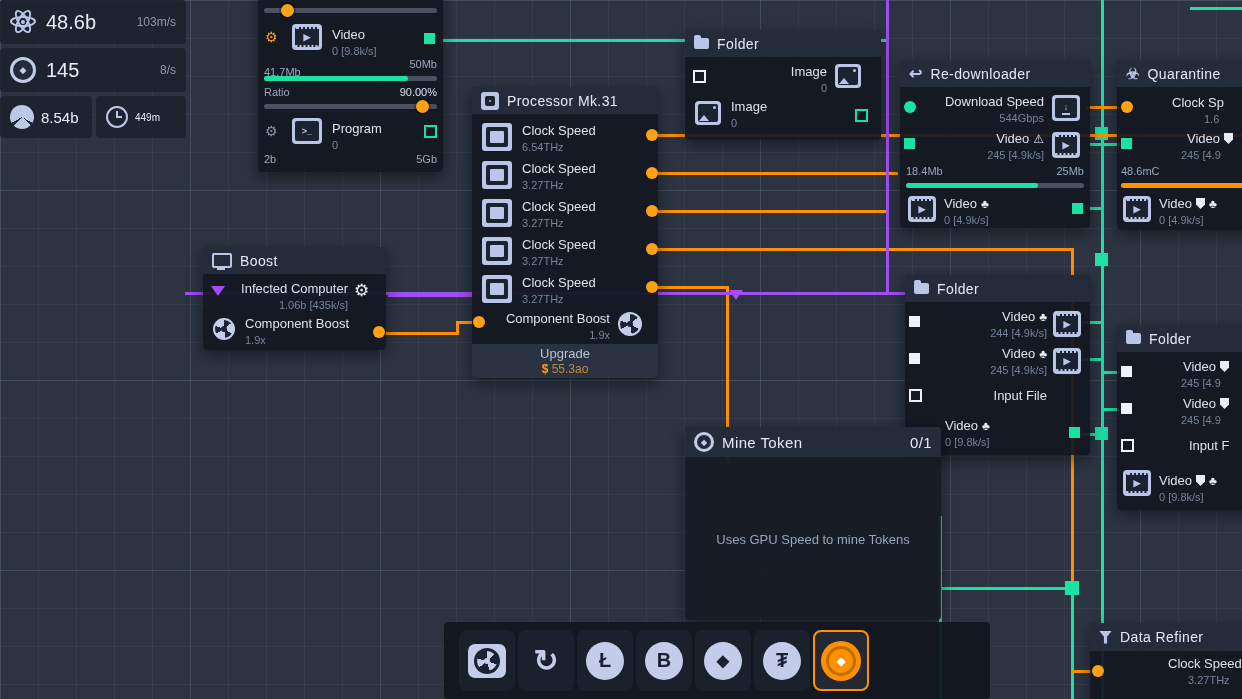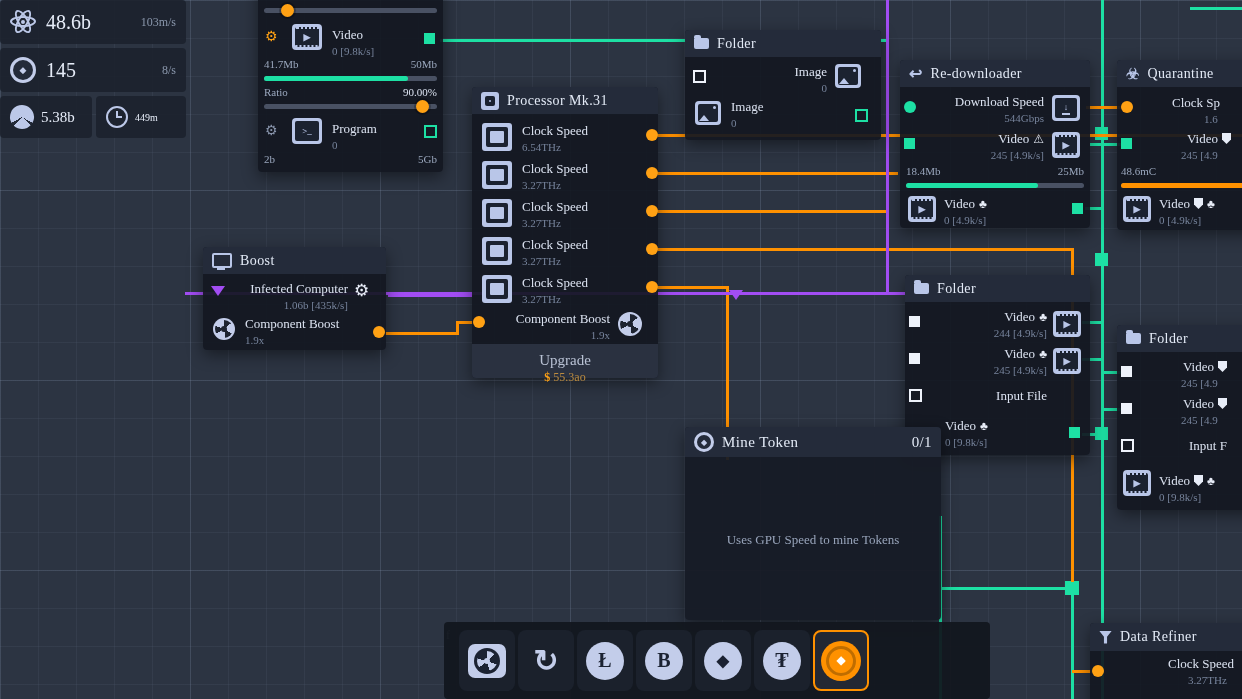--- a/index.html
+++ b/index.html
@@ -1,17 +1,17 @@
 <!DOCTYPE html>
 <html><head>
 <meta charset="utf-8">
 <style>
   html,body{margin:0;padding:0;background:#1a1f29;}
   #stage{position:relative;width:1242px;height:699px;overflow:hidden;
-    font-family:Liberation Serif, serif;
+    font-family:Liberation Sans, sans-serif;
     background-color:#2c3442;
     background-image:
       linear-gradient(rgba(150,168,196,0.15) 1px, transparent 1px),
       linear-gradient(90deg, rgba(150,168,196,0.15) 1px, transparent 1px),
       linear-gradient(rgba(140,158,188,0.08) 1px, transparent 1px),
       linear-gradient(90deg, rgba(140,158,188,0.08) 1px, transparent 1px);
     background-size:190px 190px,190px 190px,38px 38px,38px 38px;}
   #wires{position:absolute;left:0;top:0;z-index:1;}
   .node{position:absolute;z-index:2;background:rgba(19,24,33,0.93);border-radius:4px;
     box-shadow:0 5px 16px rgba(0,0,0,0.45);}
@@ -95,21 +95,21 @@
   .fanchip .b{position:absolute;left:50%;top:50%;width:20px;height:20px;margin:-10px 0 0 -10px;border-radius:50%;
     background:conic-gradient(#c3cdea 0 45deg,transparent 45deg 110deg,#c3cdea 110deg 165deg,transparent 165deg 230deg,#c3cdea 230deg 285deg,transparent 285deg 360deg);}
   .fanchip .h{position:absolute;left:50%;top:50%;width:6px;height:6px;margin:-3px 0 0 -3px;border-radius:50%;background:#c3cdea;}
   .toktool{position:relative;width:40px;height:40px;border-radius:50%;background:#ff9100;
     display:flex;align-items:center;justify-content:center;}
   .toktool .ring{position:absolute;left:5px;top:5px;right:5px;bottom:5px;border:3px solid #bf6d00;border-radius:50%;}
   .toktool .dia{position:relative;color:#fff;font-size:12px;}
   .refresh{font-size:30px;color:#c3cdea;font-weight:bold;}
   .upgr{position:absolute;left:0;right:0;bottom:0;height:34px;background:#2a3140;border-radius:0 0 4px 4px;
     text-align:center;cursor:pointer;}
-  .upgr .u1{font-size:15px;color:#b9c2d4;margin-top:8px;}
+  .upgr .u1{font-size:13px;color:#b9c2d4;margin-top:2px;}
   .upgr .u2{font-size:12px;margin-top:1px;}
   .upgr .d{color:#ffa114;font-weight:bold;}
   .upgr .p{color:#bd8c3f;}
   .partial{position:absolute;z-index:5;font-size:12px;color:#8b98ad;}
 </style>
 </head>
 <body>
 
 <div id="stage">
 
@@ -166,21 +166,21 @@
   <div class="statchip" style="left:0;top:48px;width:186px;height:44px;">
     <span class="tokring" style="width:26px;height:26px;">
         <span class="in"></span>
         <span class="dia">◆</span>
       </span>
     <span class="statval">145</span>
     <span class="statrate">8/s</span>
   </div>
   <div class="statchip" style="left:0;top:96px;width:92px;height:42px;gap:7px;">
     <span class="pie"></span>
-    <span class="statval" style="font-size:15px;">5.38b</span>
+    <span class="statval" style="font-size:15px;">8.54b</span>
   </div>
   <div class="statchip" style="left:96px;top:96px;width:90px;height:42px;gap:7px;">
     <span class="clockic">
         <i></i>
         <b></b>
       </span>
     <span class="statval" style="font-size:10px;">449m</span>
   </div>
 
   <div class="node" style="left:258px;top:-34px;width:185px;height:206px;">
@@ -189,21 +189,21 @@
     <div class="track" style="left:6px;top:42px;width:173px;">
       <span class="knob" style="left:17px;"></span>
     </div>
     <span class="gearbtn" style="left:7px;top:64px;color:#ffa114;">⚙</span>
     <div class="chip" style="left:34px;top:58px;width:30px;height:26px;">
       <span class="inner film">▶</span>
     </div>
     <div class="lbl" style="left:74px;top:61px;">Video</div>
     <div class="val" style="left:74px;top:78px;">0 [9.8k/s]</div>
     <span class="psq green" style="left:166px;top:67px;"></span>
-    <div class="mini" style="left:6px;top:92px;">41.7Mb</div>
+    <div class="mini" style="left:6px;top:100px;">41.7Mb</div>
     <div class="mini" style="right:6px;top:92px;">50Mb</div>
     <div class="track" style="left:6px;top:110px;width:173px;">
       <span class="fill" style="width:83%;"></span>
     </div>
     <div class="mini" style="left:6px;top:120px;">Ratio</div>
     <div class="mini" style="right:6px;top:120px;color:#dbe2f0;">90.00%</div>
     <div class="track" style="left:6px;top:138px;width:173px;">
       <span class="knob" style="left:152px;"></span>
     </div>
     <span class="gearbtn" style="left:7px;top:158px;color:#8894ab;">⚙</span>

